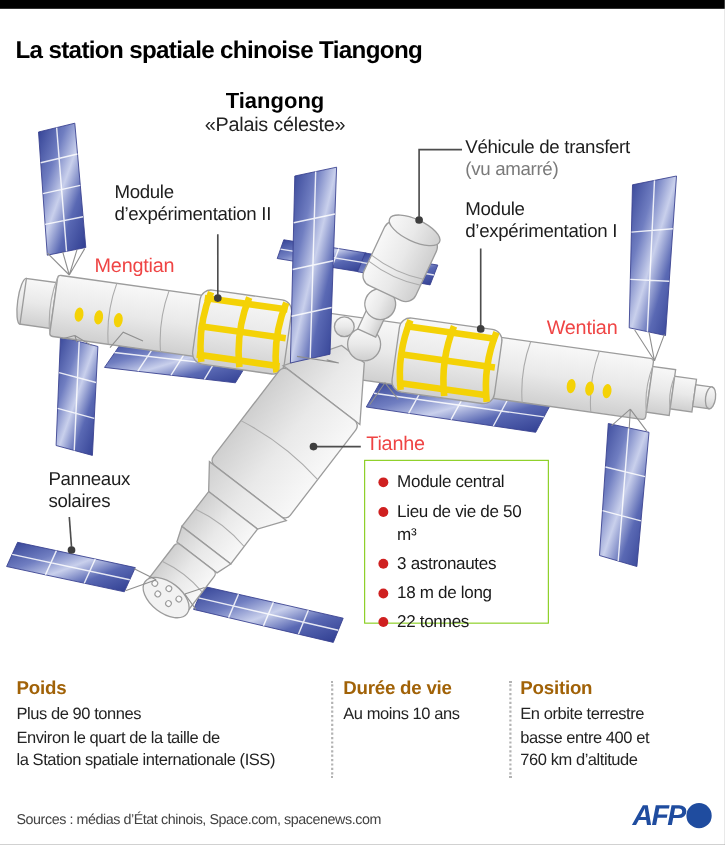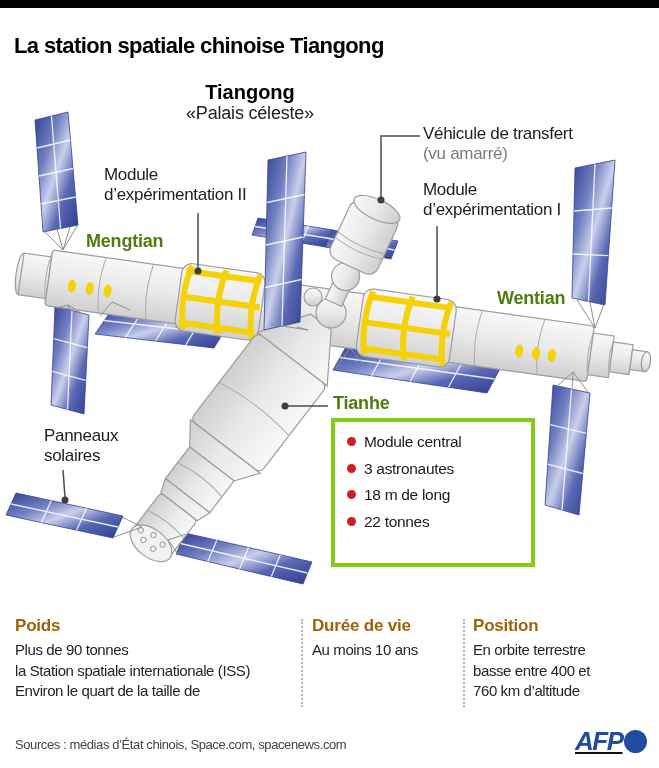--- a/index.html
+++ b/index.html
@@ -3,37 +3,37 @@
 <meta charset="utf-8">
 <style>
   html,body{margin:0;padding:0;background:#888;}
   .page{position:relative;width:659px;height:768px;background:#fff;overflow:hidden;
         font-family:"Liberation Sans",sans-serif;color:#111;margin:0 auto;}
   .topbar{position:absolute;left:0;top:0;width:659px;height:8px;background:#000;}
   .title{position:absolute;left:14px;top:18px;font-size:22px;font-weight:bold;
          letter-spacing:-0.6px;color:#000;white-space:nowrap;}
   .lbl{position:absolute;font-size:17px;line-height:20px;color:#1d1d1d;letter-spacing:-0.3px;}
   .lbl .muted{color:#7a7a7a;}
-  .lbl-bold{position:absolute;font-size:18px;font-weight:bold;color:#4d7c0f;letter-spacing:-0.2px;white-space:nowrap;}
+  .lbl-bold{position:absolute;font-size:18px;font-weight:normal;color:#ef4444;letter-spacing:-0.2px;white-space:nowrap;}
   .lbl-center{position:absolute;left:150px;width:200px;text-align:center;}
   .station-name{top:81px;font-size:20px;font-weight:bold;color:#000;}
   .station-sub{top:103px;font-size:18px;color:#222;letter-spacing:-0.2px;}
   svg{position:absolute;left:0;top:85px;}
-  .infobox{position:absolute;left:331px;top:418px;width:204px;height:149px;
-           border:4px solid #84cc16;background:#fff;box-sizing:border-box;padding:9px 4px 0 11px;}
+  .infobox{position:absolute;left:331px;top:418px;width:168px;height:149px;
+           border:1px solid #84cc16;background:#fff;box-sizing:border-box;padding:9px 4px 0 11px;}
   .infobox ul{margin:0;padding:0;list-style:none;}
   .infobox li{display:flex;align-items:flex-start;margin-bottom:5.5px;font-size:15.5px;
               letter-spacing:-0.3px;color:#1a1a1a;line-height:21px;}
   .bullet{flex:0 0 auto;width:9px;height:9px;border-radius:50%;background:#CF2020;margin:6px 8px 0 1px;}
   .stat{position:absolute;top:616px;}
   .stat h3{margin:0 0 4px 0;font-size:17px;font-weight:bold;color:#a16207;letter-spacing:-0.2px;}
   .stat p{margin:0;font-size:15px;line-height:20.5px;color:#232323;letter-spacing:-0.4px;white-space:nowrap;}
   .vdiv{position:absolute;top:619px;height:88px;width:0;border-left:2px dotted #b3b3b3;}
   .sources{position:absolute;left:15px;top:737px;font-size:13px;color:#424242;letter-spacing:-0.4px;}
-  .afp{position:absolute;left:575px;top:726px;display:flex;align-items:center;text-decoration:underline;}
+  .afp{position:absolute;left:575px;top:726px;display:flex;align-items:center;}
   .afp .t{font-size:26px;font-weight:bold;font-style:italic;color:#1F4C9F;letter-spacing:-1.5px;}
   .afp .c{width:23px;height:23px;border-radius:50%;background:#1F4C9F;margin-left:1px;}
 </style>
 </head>
 <body>
 
 <div class="page">
   <div class="topbar"></div>
   <h1 class="title">La station spatiale chinoise Tiangong</h1>
 
@@ -202,41 +202,45 @@
   </div>
 
   <div class="infobox">
     <ul>
       <li>
           <span class="bullet"></span>
           <span>Module central</span>
         </li>
       <li>
           <span class="bullet"></span>
+          <span>Lieu de vie de 50 m³</span>
+        </li>
+      <li>
+          <span class="bullet"></span>
           <span>3 astronautes</span>
         </li>
       <li>
           <span class="bullet"></span>
           <span>18 m de long</span>
         </li>
       <li>
           <span class="bullet"></span>
           <span>22 tonnes</span>
         </li>
     </ul>
   </div>
 
   <div class="vdiv" style="left:301px;"></div>
   <div class="vdiv" style="left:463px;"></div>
 
   <div class="stat" style="left:15px;">
     <h3>Poids</h3>
     <p>Plus de 90 tonnes</p>
+    <p>Environ le quart de la taille de</p>
     <p>la Station spatiale internationale (ISS)</p>
-    <p>Environ le quart de la taille de</p>
   </div>
   <div class="stat" style="left:312px;">
     <h3>Durée de vie</h3>
     <p>Au moins 10 ans</p>
   </div>
   <div class="stat" style="left:473px;">
     <h3>Position</h3>
     <p>En orbite terrestre</p>
     <p>basse entre 400 et</p>
     <p>760 km d’altitude</p>

